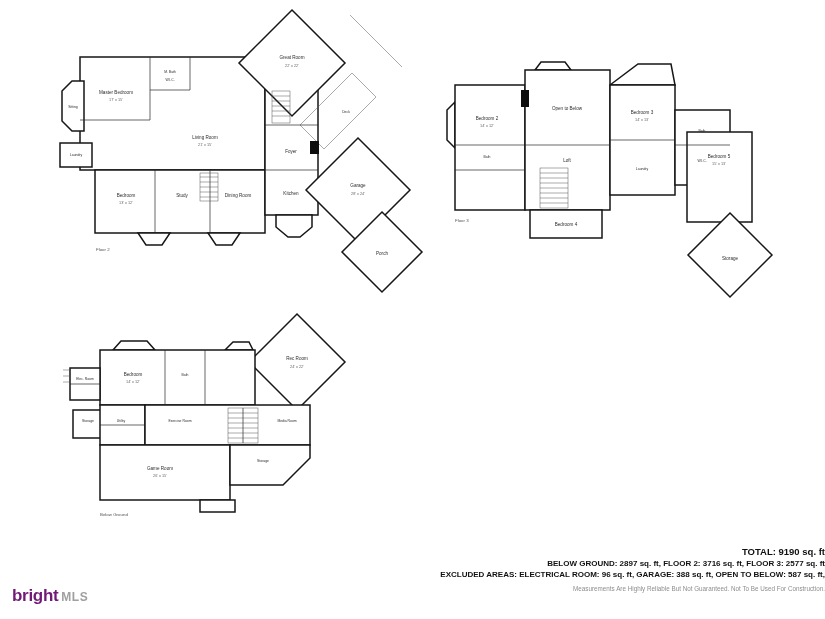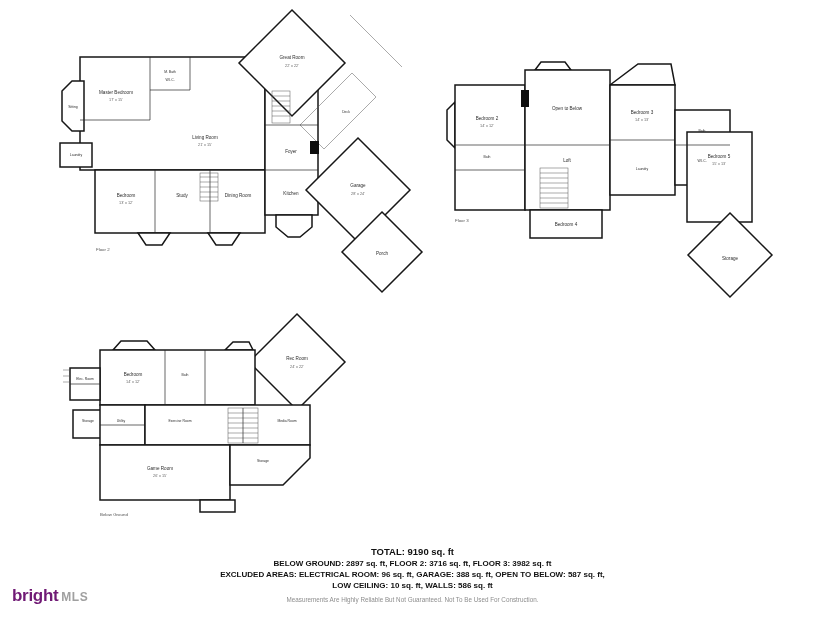--- a/index.html
+++ b/index.html
@@ -9,21 +9,21 @@
   svg text{font-family:"Liberation Sans",sans-serif;text-anchor:middle;fill:#2e2e2e;}
   .room{font-size:4.6px;}
   .dims{font-size:3.8px;fill:#666;}
   .small{font-size:3.4px;}
   .cap{font-size:4.4px;fill:#555;text-anchor:start;}
   .wall{fill:#ffffff;stroke:#161616;stroke-width:1.5;stroke-linejoin:miter;}
   .iw{stroke:#262626;stroke-width:0.7;fill:none;}
   .thin{stroke:#555;stroke-width:0.5;fill:none;}
   .hatch{stroke:#444;stroke-width:0.45;}
   .solid{fill:#0d0d0d;stroke:none;}
-  .footer{position:absolute;left:0;right:0;top:546px;text-align:center;color:#111;}
+  .footer{position:absolute;left:0;right:0;top:546px;text-align:right;color:#111;}
   .f-total{font-size:9.5px;font-weight:bold;}
   .f-line{font-size:8px;font-weight:bold;margin-top:2px;}
   .f-disc{font-size:6.3px;color:#8d8d8d;margin-top:6px;}
   .logo{position:absolute;left:12px;top:586px;display:flex;align-items:baseline;}
   .brand{font-weight:bold;font-size:17px;color:#701a75;letter-spacing:-0.3px;}
   .mls{font-size:12px;color:#a0a0a0;margin-left:3px;font-weight:600;letter-spacing:0.5px;text-align:right;}
 </style>
 </head>
 <body>
 
@@ -195,23 +195,22 @@
       <text class="room" x="105" y="160">Game Room</text>
       <text class="dims" x="105" y="167">26' x 15'</text>
       <text class="small" x="208" y="152">Storage</text>
       <text class="small" x="66" y="112">Utility</text>
       <text class="cap" x="45" y="206">Below Ground</text>
     </g>
   </svg>
 
   <div class="footer">
     <div class="f-total">TOTAL: 9190 sq. ft</div>
-    <div class="f-line">BELOW GROUND: 2897 sq. ft, FLOOR 2: 3716 sq. ft, FLOOR 3: 3982 sq. ft</div>
+    <div class="f-line">BELOW GROUND: 2897 sq. ft, FLOOR 2: 3716 sq. ft, FLOOR 3: 2577 sq. ft</div>
     <div class="f-line">EXCLUDED AREAS: ELECTRICAL ROOM: 96 sq. ft, GARAGE: 388 sq. ft, OPEN TO BELOW: 587 sq. ft,</div>
-    <div class="f-line">LOW CEILING: 10 sq. ft, WALLS: 586 sq. ft</div>
     <div class="f-disc">Measurements Are Highly Reliable But Not Guaranteed. Not To Be Used For Construction.</div>
   </div>
 
   <div class="logo">
     <span class="brand">bright</span>
     <span class="mls">MLS</span>
   </div>
 
 </div>
 

